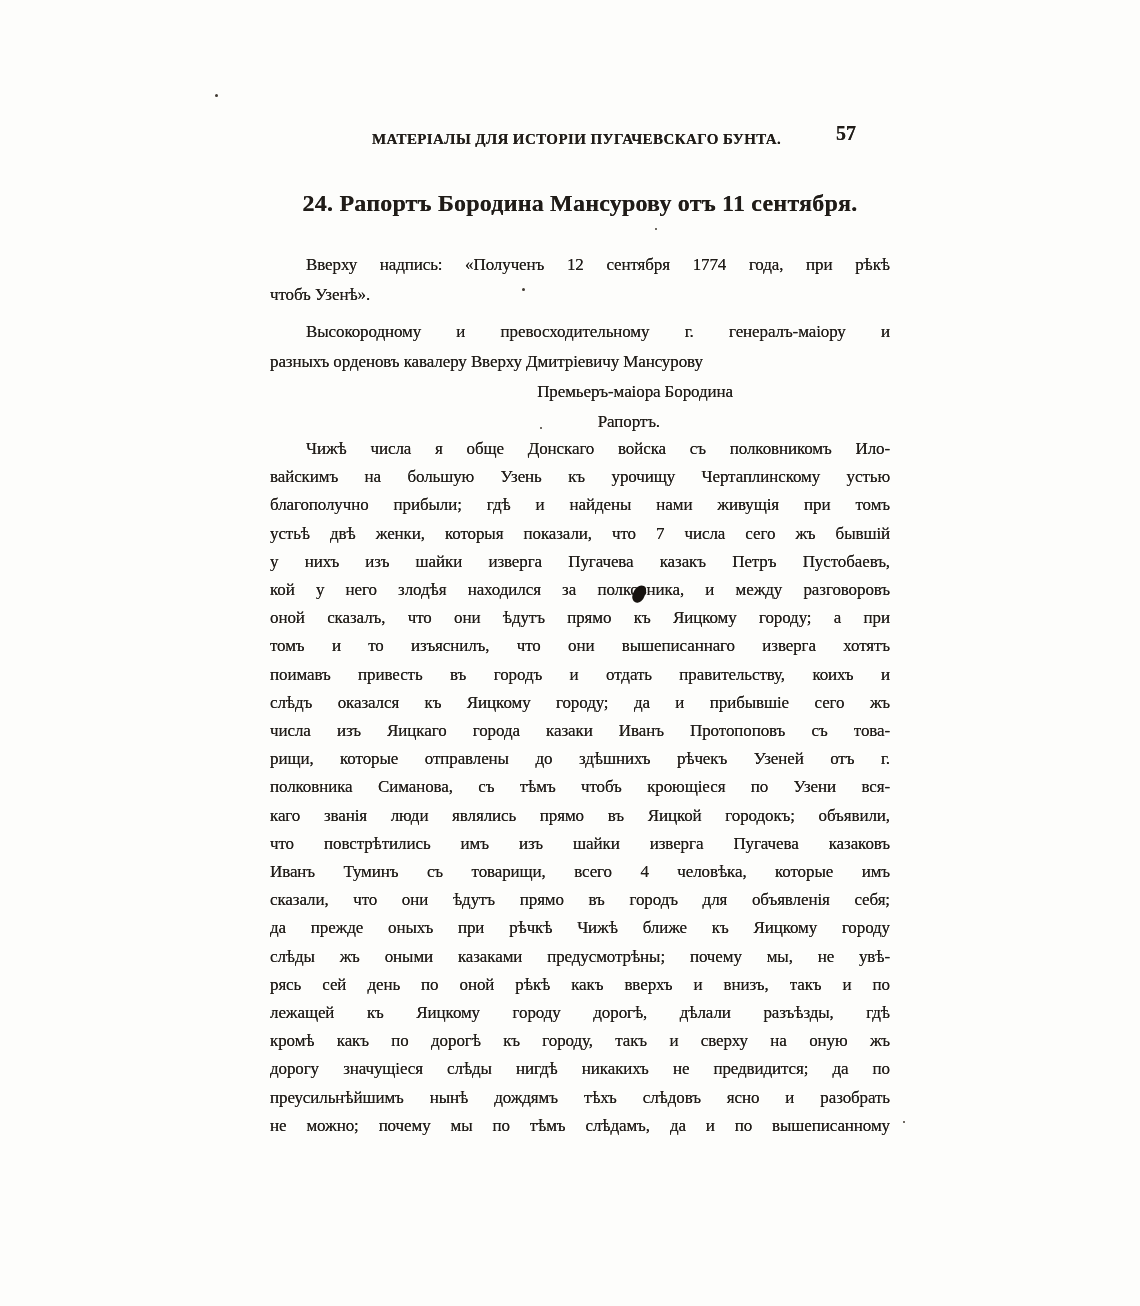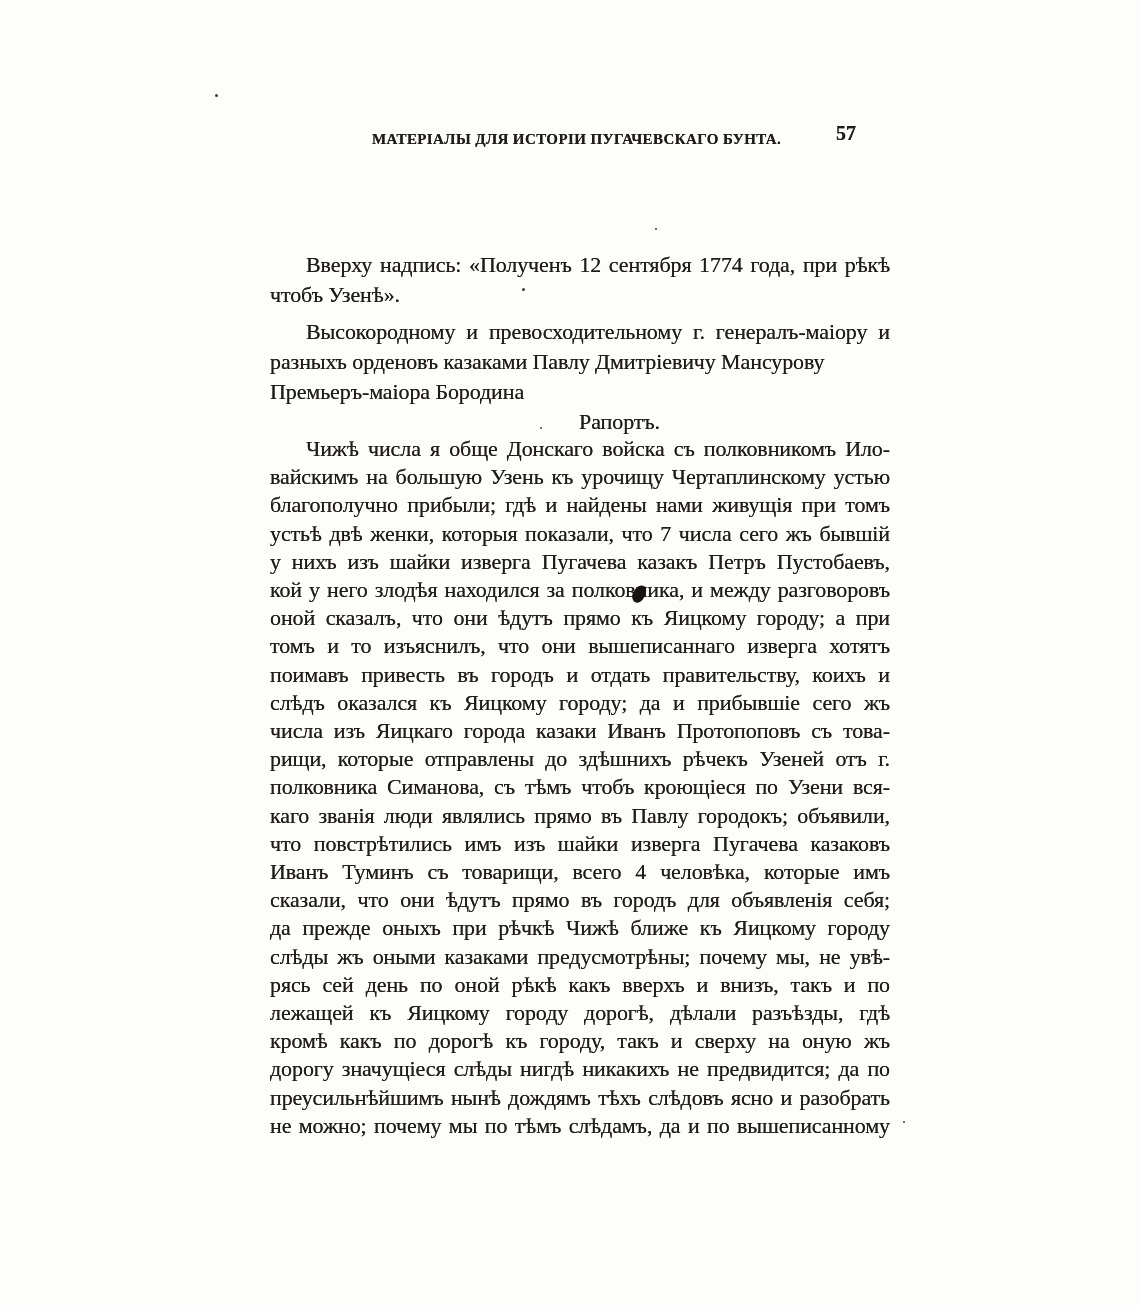--- a/index.html
+++ b/index.html
@@ -26,77 +26,78 @@
     font-size: 20px; font-weight: bold;
   }
   .doc-title {
     position: absolute; left: 260px; top: 190px; width: 640px;
     margin: 0; text-align: center;
     font-size: 24px; font-weight: bold; letter-spacing: 0.2px;
     white-space: nowrap;
   }
   .text-block {
     position: absolute; left: 270px; width: 620px;
-    font-size: 22px; letter-spacing: -0.1px;
+    font-size: 17px; letter-spacing: -0.1px;
   }
   .annotation { top: 250px; line-height: 30px; }
   .address    { top: 317px; line-height: 30px; }
   .main-body  { top: 435px; line-height: 28.2px; }
   .line { width: 620px; }
   .j { text-align: justify; text-align-last: justify; }
   .indent { padding-left: 36px; width: 584px; }
-  .sig1 { text-align: left; padding-right: 157px; width: 463px; }
+  .sig1 { text-align: right; padding-right: 157px; width: 463px; }
   .sig2 { text-align: right; padding-right: 230px; width: 390px; }
   .speck {
     position: absolute; background: #413a32; border-radius: 50%;
   }
   .ink-blot {
     position: absolute; left: 633px; top: 585px;
     width: 12px; height: 18px;
     background: #17130f;
     border-radius: 65% 35% 55% 45%;
     transform: rotate(18deg);
   }
 </style>
 </head>
 <body>
 
 <div class="page">
 
   <span class="running-head-title">МАТЕРІАЛЫ ДЛЯ ИСТОРІИ ПУГАЧЕВСКАГО БУНТА.</span>
   <span class="page-number">57</span>
 
+  <h1 class="doc-title">24. Рапортъ Бородина Мансурову отъ 11 сентября.</h1>
 
   <section class="text-block annotation">
     <div class="line j indent">Вверху надпись: «Полученъ 12 сентября 1774 года, при рѣкѣ</div>
     <div class="line">чтобъ Узенѣ».</div>
   </section>
 
   <section class="text-block address">
     <div class="line j indent">Высокородному и превосходительному г. генералъ-маіору и</div>
-    <div class="line">разныхъ орденовъ казаками Павлу Дмитріевичу Мансурову</div>
+    <div class="line">разныхъ орденовъ кавалеру Вверху Дмитріевичу Мансурову</div>
     <div class="line sig1">Премьеръ-маіора Бородина</div>
     <div class="line sig2">Рапортъ.</div>
   </section>
 
   <section class="text-block main-body">
     <div class="line j indent">Чижѣ числа я обще Донскаго войска съ полковникомъ Ило-</div>
     <div class="line j">вайскимъ на большую Узень къ урочищу Чертаплинскому устью</div>
     <div class="line j">благополучно прибыли; гдѣ и найдены нами живущія при томъ</div>
     <div class="line j">устьѣ двѣ женки, которыя показали, что 7 числа сего жъ бывшій</div>
     <div class="line j">у нихъ изъ шайки изверга Пугачева казакъ Петръ Пустобаевъ,</div>
     <div class="line j">кой у него злодѣя находился за полковника, и между разговоровъ</div>
     <div class="line j">оной сказалъ, что они ѣдутъ прямо къ Яицкому городу; а при</div>
     <div class="line j">томъ и то изъяснилъ, что они вышеписаннаго изверга хотятъ</div>
     <div class="line j">поимавъ привесть въ городъ и отдать правительству, коихъ и</div>
     <div class="line j">слѣдъ оказался къ Яицкому городу; да и прибывшіе сего жъ</div>
     <div class="line j">числа изъ Яицкаго города казаки Иванъ Протопоповъ съ това-</div>
     <div class="line j">рищи, которые отправлены до здѣшнихъ рѣчекъ Узеней отъ г.</div>
     <div class="line j">полковника Симанова, съ тѣмъ чтобъ кроющіеся по Узени вся-</div>
-    <div class="line j">каго званія люди являлись прямо въ Павлу городокъ; объявили,</div>
+    <div class="line j">каго званія люди являлись прямо въ Яицкой городокъ; объявили,</div>
     <div class="line j">что повстрѣтились имъ изъ шайки изверга Пугачева казаковъ</div>
     <div class="line j">Иванъ Туминъ съ товарищи, всего 4 человѣка, которые имъ</div>
     <div class="line j">сказали, что они ѣдутъ прямо въ городъ для объявленія себя;</div>
     <div class="line j">да прежде оныхъ при рѣчкѣ Чижѣ ближе къ Яицкому городу</div>
     <div class="line j">слѣды жъ оными казаками предусмотрѣны; почему мы, не увѣ-</div>
     <div class="line j">рясь сей день по оной рѣкѣ какъ вверхъ и внизъ, такъ и по</div>
     <div class="line j">лежащей къ Яицкому городу дорогѣ, дѣлали разъѣзды, гдѣ</div>
     <div class="line j">кромѣ какъ по дорогѣ къ городу, такъ и сверху на оную жъ</div>
     <div class="line j">дорогу значущіеся слѣды нигдѣ никакихъ не предвидится; да по</div>
     <div class="line j">преусильнѣйшимъ нынѣ дождямъ тѣхъ слѣдовъ ясно и разобрать</div>

